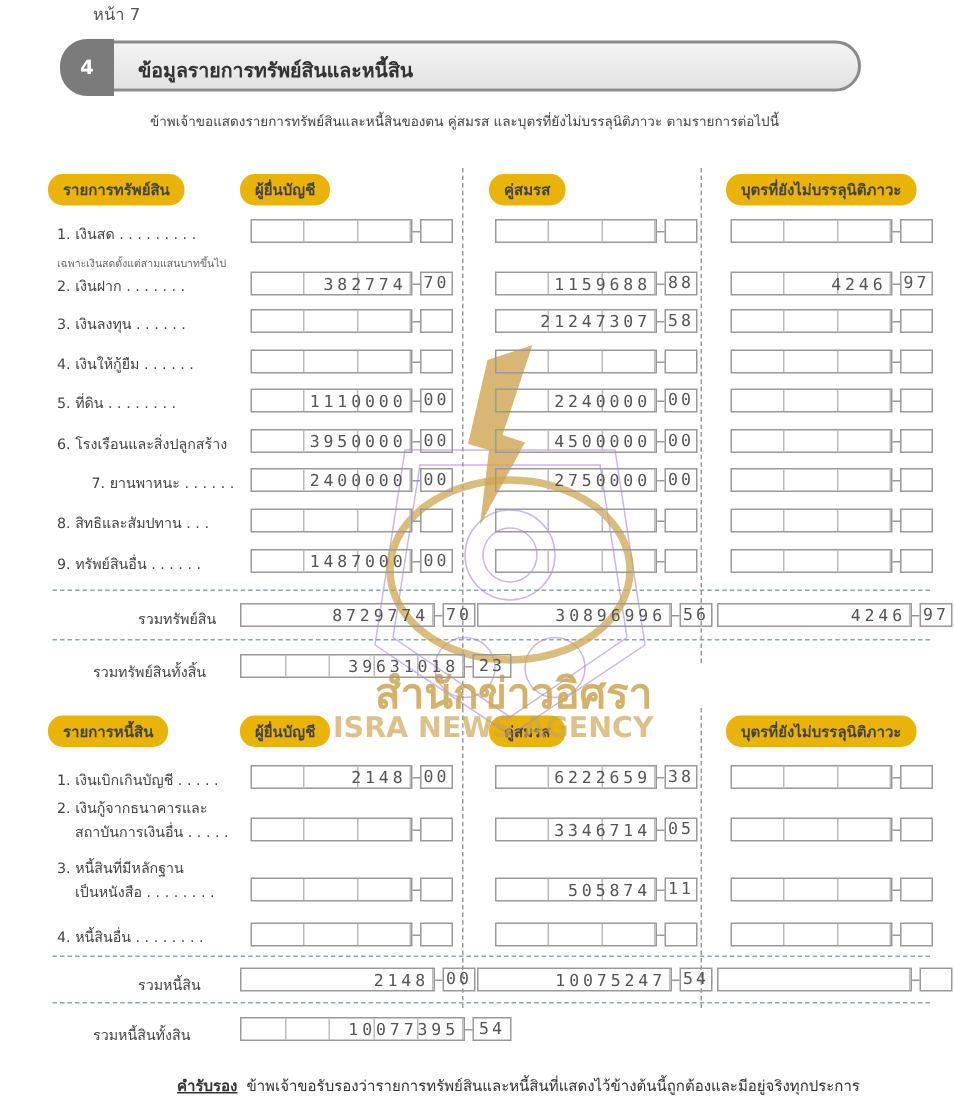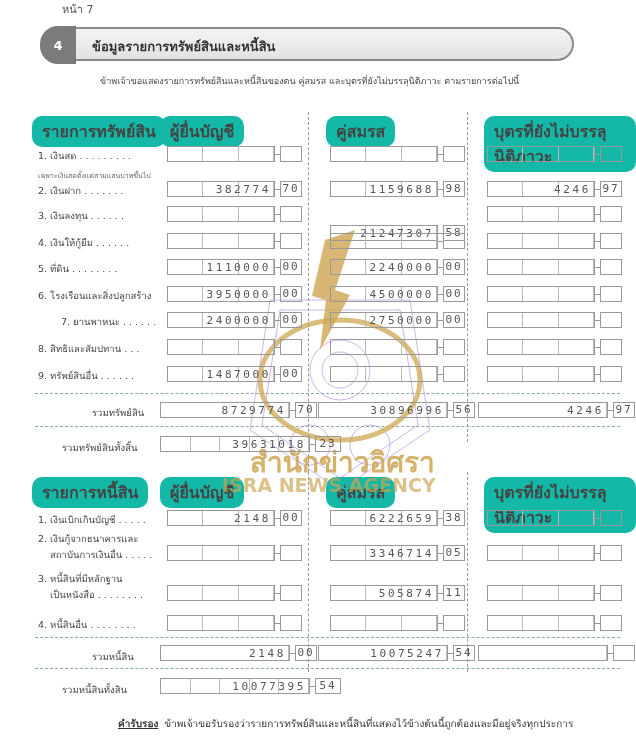--- a/index.html
+++ b/index.html
@@ -3,21 +3,21 @@
 <meta charset="utf-8">
 <style>
   html,body{margin:0;padding:0;background:#fff;}
   body{width:636px;height:743px;position:relative;overflow:hidden;font-family:"DejaVu Sans","Liberation Sans",sans-serif;color:#333;}
   .abs{position:absolute;}
   .page-no{left:62px;top:0px;font-size:11px;color:#555;}
   .pill{left:42px;top:27px;width:532px;height:34px;border:2px solid #8a8a8a;border-radius:18px;background:linear-gradient(#f4f4f4,#e2e2e2);box-sizing:border-box;}
   .pill-num{left:40px;top:26px;width:36px;height:38px;border-radius:18px 0 0 18px;background:#7b7b7b;color:#fff;font-size:13px;font-weight:bold;display:flex;align-items:center;justify-content:center;}
   .pill-title{left:92px;top:36px;font-size:13px;font-weight:bold;color:#333;}
   .intro{left:100px;top:74px;font-size:9px;color:#444;}
-  .col-head{font-size:16px;font-weight:bold;color:#444;background:#14b8a6;border-radius:10px;padding:3px 10px;}
+  .col-head{font-size:10px;font-weight:bold;color:#444;background:#eab308;border-radius:10px;padding:3px 10px;}
   .label{font-size:9.5px;color:#444;white-space:nowrap;}
   .sub{font-size:7px;color:#666;}
   .vdash{border-left:1px dashed #999;width:0;}
   .hdash{border-top:1px dashed #8aa;height:0;}
   .amt{position:absolute;height:16px;display:flex;align-items:center;}
   .amt .main{width:108px;height:16px;border:1px solid #999;box-sizing:border-box;display:flex;position:relative;}
   .amt .main span.c{flex:1;border-right:1px solid #bbb;}
   .amt .main span.c:last-child{border-right:none;}
   .amt .main .v{position:absolute;right:3px;top:0;font-family:"DejaVu Sans Mono",monospace;font-size:11px;line-height:15px;color:#555;letter-spacing:2.6px;}
   .amt .dash{width:5px;border-top:1px solid #999;}
@@ -132,21 +132,21 @@
     <div class="sat">70</div>
   </div>
 <div class="amt " style="left: 330px; top: 181px;">
     <div class="main">
       <span class="c"></span>
       <span class="c"></span>
       <span class="c"></span>
       <span class="v">1159688</span>
     </div>
     <div class="dash"></div>
-    <div class="sat">98</div>
+    <div class="sat">88</div>
   </div>
 <div class="amt " style="left: 487px; top: 181px;">
     <div class="main">
       <span class="c"></span>
       <span class="c"></span>
       <span class="c"></span>
       <span class="v">4246</span>
     </div>
     <div class="dash"></div>
     <div class="sat">97</div>
@@ -155,21 +155,21 @@
 <div class="amt " style="left: 167px; top: 206px;">
     <div class="main">
       <span class="c"></span>
       <span class="c"></span>
       <span class="c"></span>
       <span class="v"></span>
     </div>
     <div class="dash"></div>
     <div class="sat"></div>
   </div>
-<div class="amt " style="left: 330px; top: 206px; margin-top: 19px;">
+<div class="amt " style="left: 330px; top: 206px;">
     <div class="main">
       <span class="c"></span>
       <span class="c"></span>
       <span class="c"></span>
       <span class="v">21247307</span>
     </div>
     <div class="dash"></div>
     <div class="sat">58</div>
   </div>
 <div class="amt " style="left: 487px; top: 206px;">

